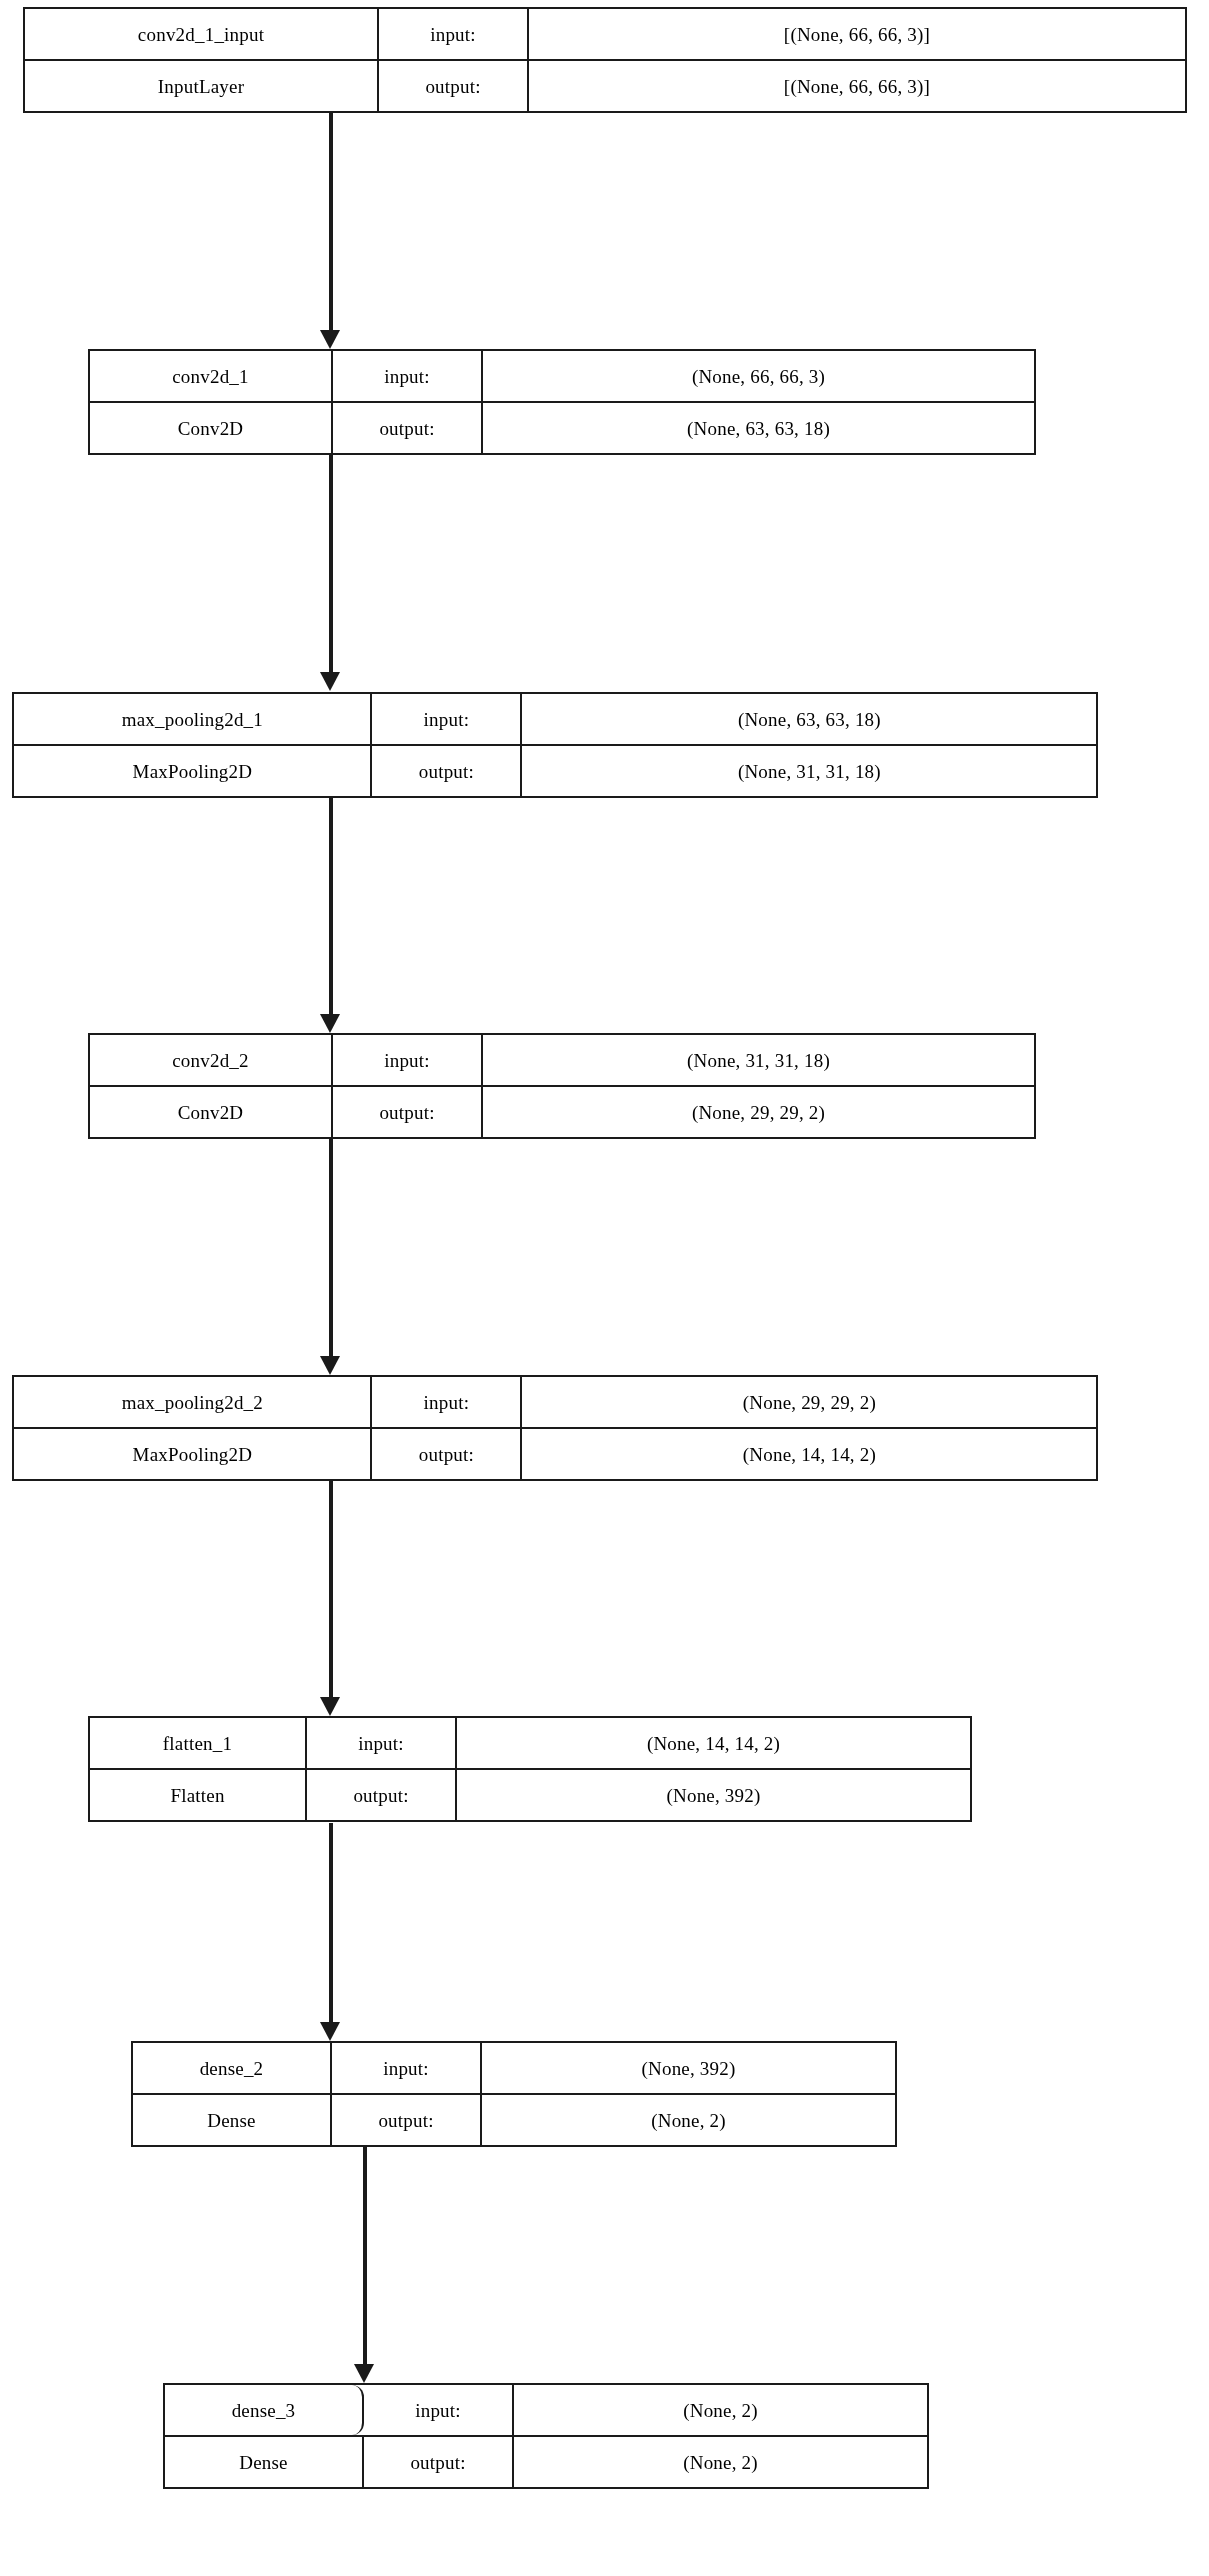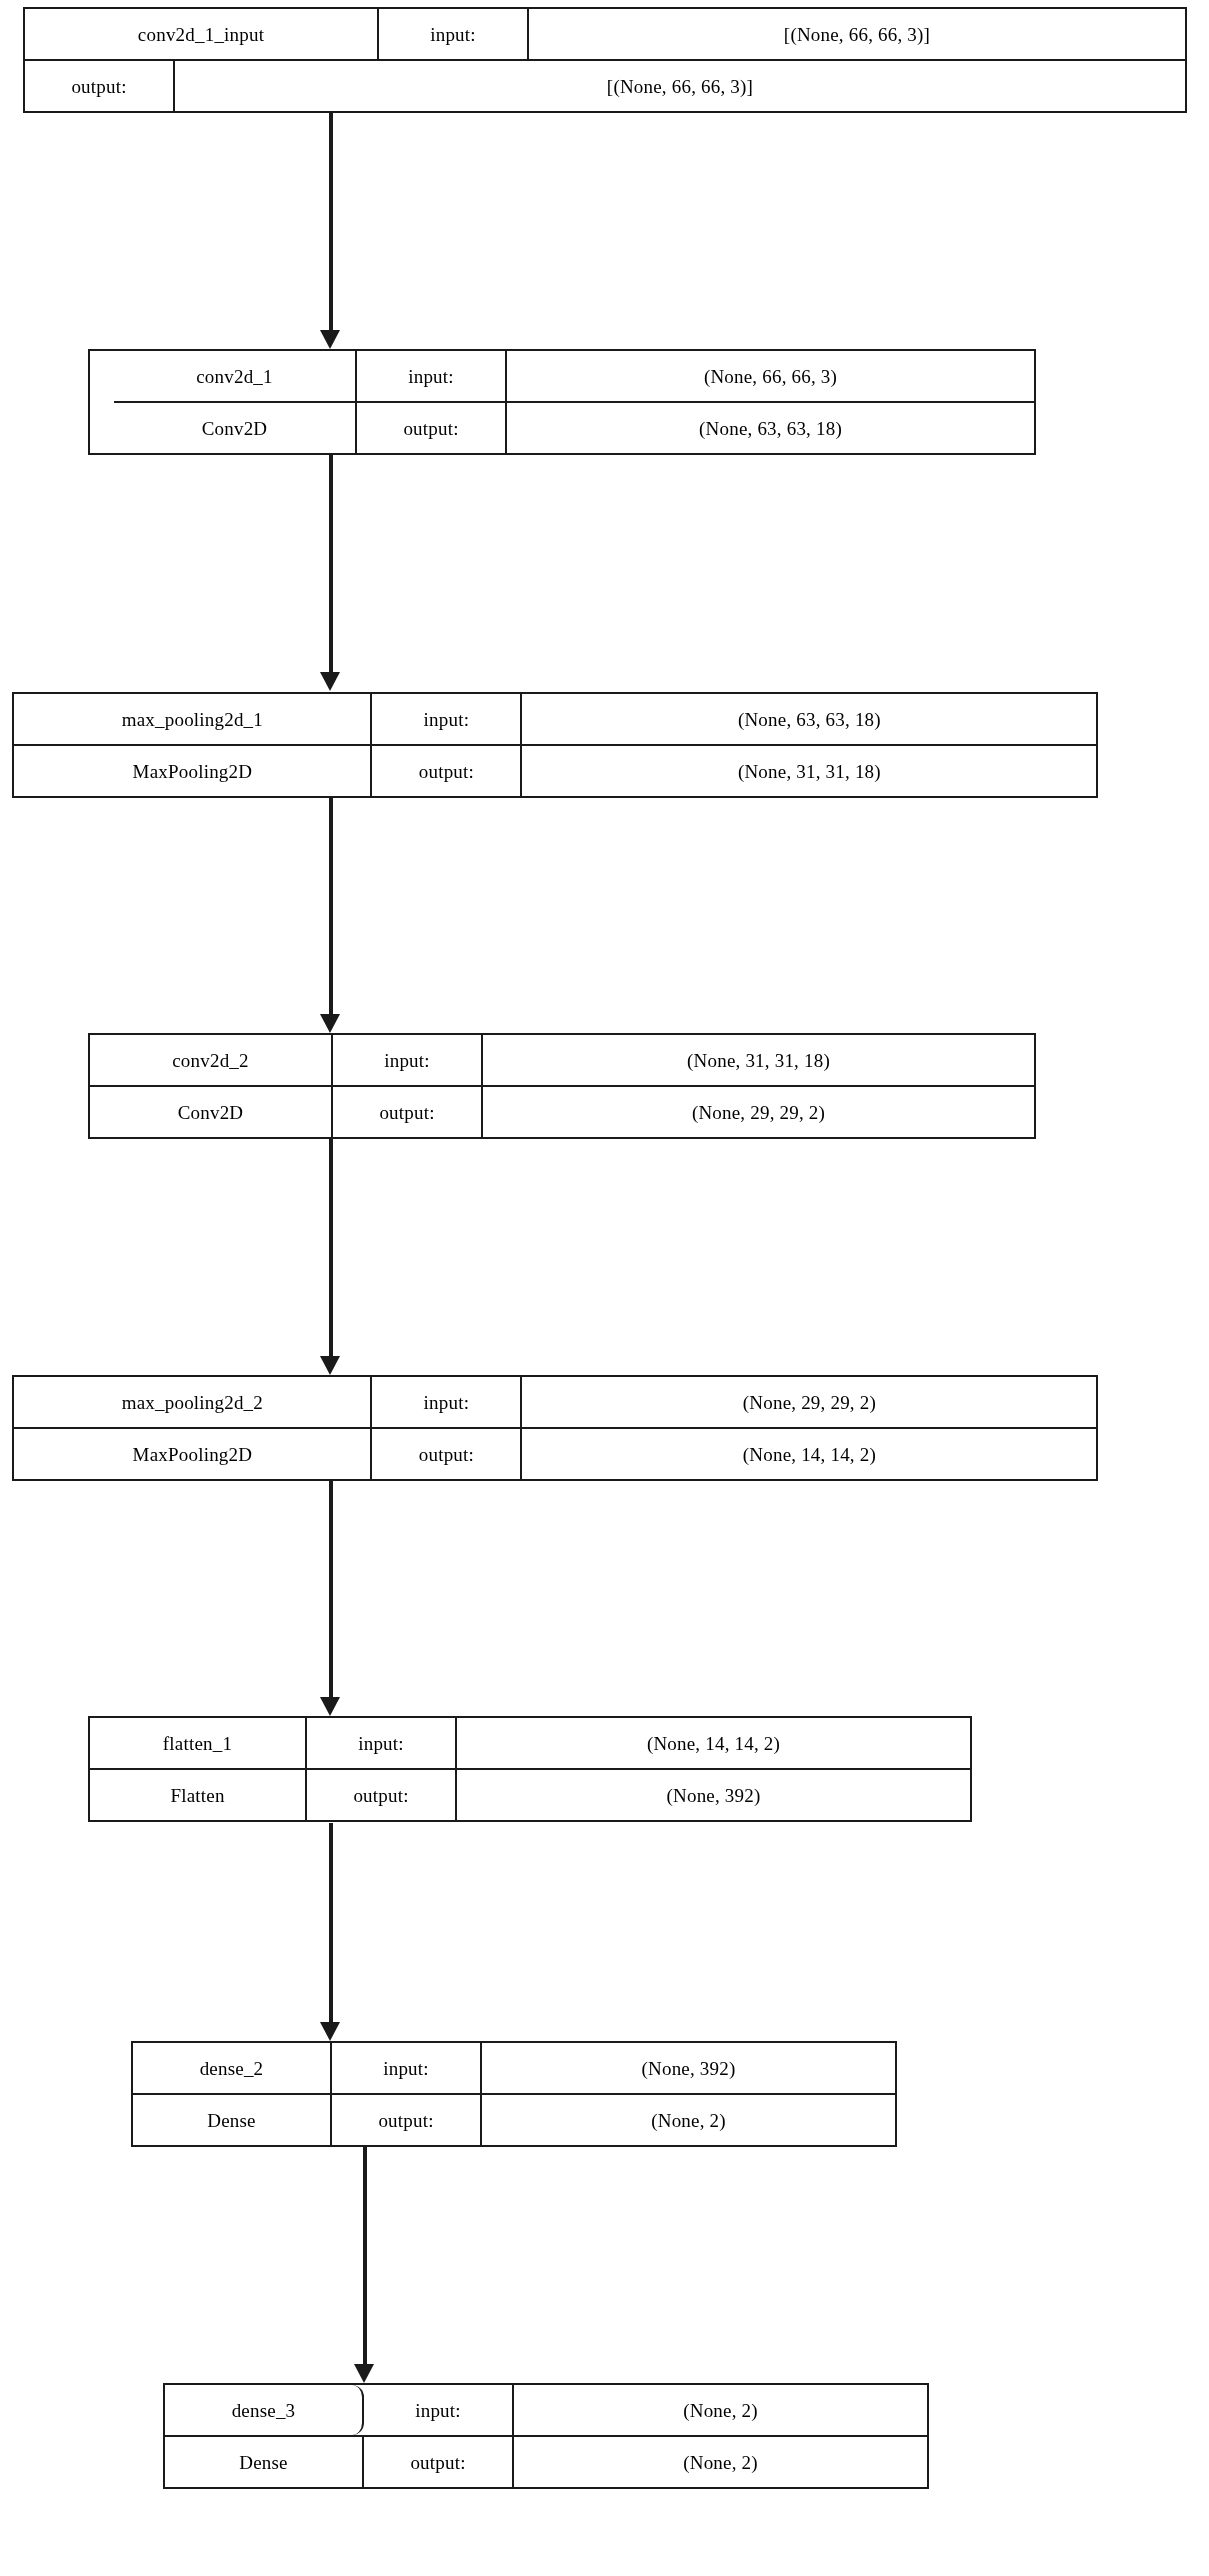--- a/index.html
+++ b/index.html
@@ -110,25 +110,26 @@
       <div class="edge-line" style="height: 218px;"></div>
       <div class="edge-head" style="top: 217px;"></div>
     </div>
     <div class="node" style="left: 23px; top: 7px; width: 1164px; height: 106px;">
       <div class="node-row top">
         <div class="cell c-name" style="flex: 0 0 354px; width: 354px;">conv2d_1_input</div>
         <div class="cell c-label" style="flex: 0 0 150px; width: 150px;">input:</div>
         <div class="cell c-shape" style="flex: 1 1 auto;">[(None, 66, 66, 3)]</div>
       </div>
       <div class="node-row bottom">
+        <div class="cell c-name" style="flex: 0 0 354px; width: 354px;">InputLayer</div>
         <div class="cell c-label" style="flex: 0 0 150px; width: 150px;">output:</div>
         <div class="cell c-shape" style="flex: 1 1 auto;">[(None, 66, 66, 3)]</div>
       </div>
     </div>
-    <div class="node" style="left: 88px; top: 349px; width: 948px; height: 106px; padding-left: 24px;">
+    <div class="node" style="left: 88px; top: 349px; width: 948px; height: 106px;">
       <div class="node-row top">
         <div class="cell c-name" style="flex: 0 0 243px; width: 243px;">conv2d_1</div>
         <div class="cell c-label" style="flex: 0 0 150px; width: 150px;">input:</div>
         <div class="cell c-shape" style="flex: 1 1 auto; border-radius: 19px;">(None, 66, 66, 3)</div>
       </div>
       <div class="node-row bottom">
         <div class="cell c-name" style="flex: 0 0 243px; width: 243px;">Conv2D</div>
         <div class="cell c-label" style="flex: 0 0 150px; width: 150px;">output:</div>
         <div class="cell c-shape" style="flex: 1 1 auto;">(None, 63, 63, 18)</div>
       </div>

